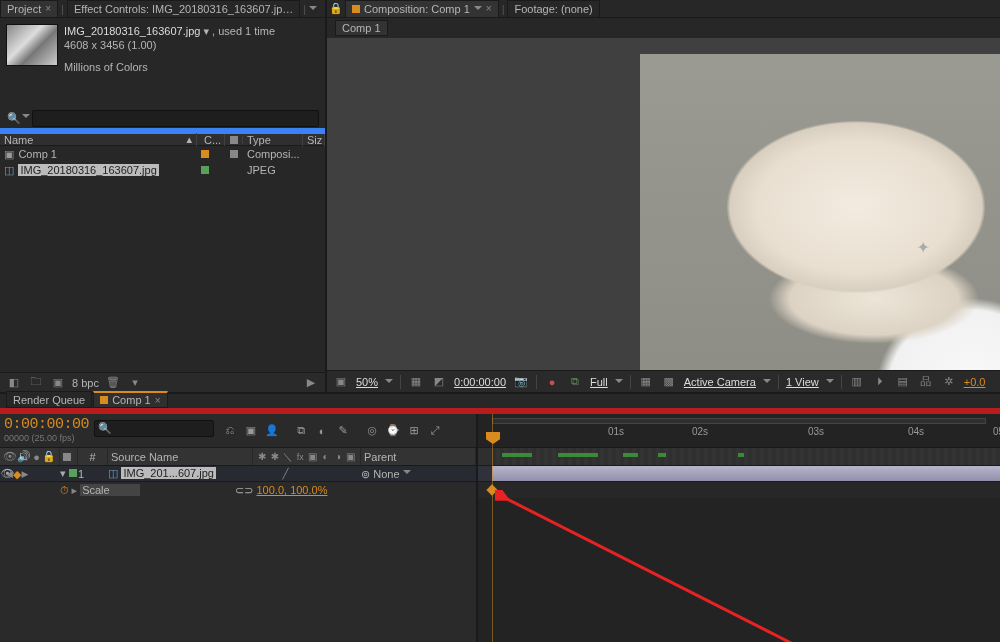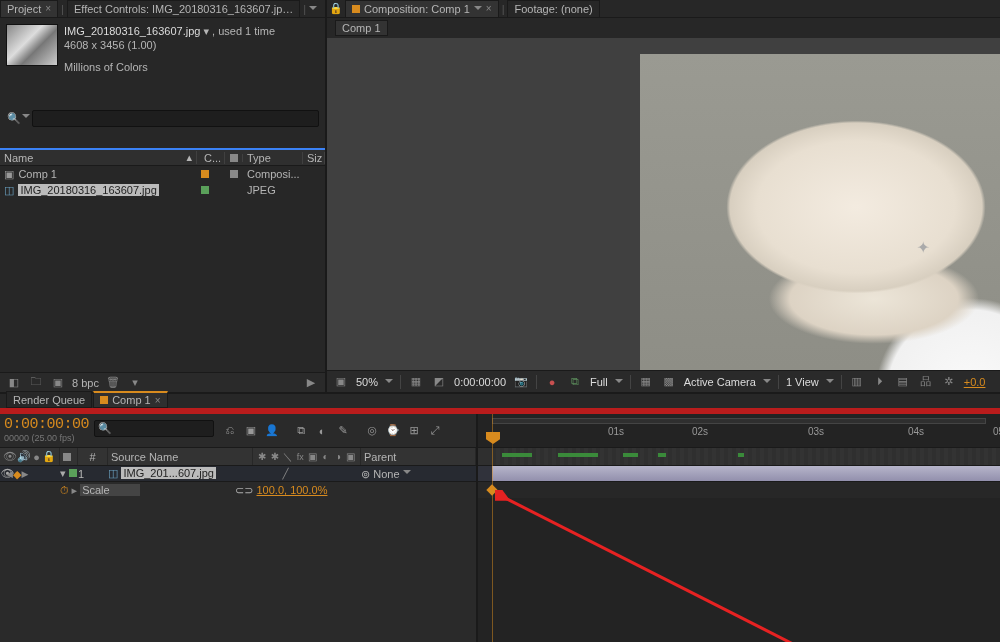--- a/index.html
+++ b/index.html
@@ -20,21 +20,21 @@
 .thumb { width:52px; height:42px; background:linear-gradient(135deg,#888 0%,#ddd 40%,#777 60%,#ccc 100%); border:1px solid #111; }
 .asset-meta { font-size:11px; line-height:14px; }
 .asset-meta .name { color:#dcdcdc; }
 .asset-meta .dim { }
 .asset-meta .colors { margin-top:8px; }
 
 .search-row { display:flex; align-items:center; padding:0 6px; height:20px; margin-top:24px; }
 .search-icon { width:16px; text-align:center; color:#888; }
 .search-box { flex:1; height:17px; background:#1e1e1e; border:1px solid #111; border-radius:2px; }
 
-.col-header { display:flex; height:18px; background:#2f2f2f; border-top:2px solid #3b82f6; border-bottom:1px solid #1a1a1a; font-size:11px; align-items:center;margin-top:20px; }
+.col-header { display:flex; height:18px; background:#2f2f2f; border-top:6px solid #3b82f6; border-bottom:1px solid #1a1a1a; font-size:11px; align-items:center; }
 .col { padding:0 4px; border-right:1px solid #404040; display:flex; align-items:center; gap:3px; }
 .col.name { flex:1; }
 .col.label { width:28px; }
 .col.ico { width:18px; justify-content:center; }
 .col.type { width:60px; }
 .col.siz { width:22px;text-align:center; }
 
 .row { display:flex; height:16px; align-items:center; font-size:11px; }
 .row .cell { padding:0 4px; border-right:1px solid transparent; display:flex; align-items:center; gap:4px; }
 .row .cell.name { flex:1; }
@@ -56,21 +56,21 @@
   background:
     radial-gradient(ellipse 180px 120px at 60% 45%, #f3ebe0 0%, #e8dfd1 55%, #d8cfc0 70%, rgba(0,0,0,0) 72%),
     radial-gradient(ellipse 140px 60px at 65% 72%, #ece5d8 0%, #ddd3c4 60%, rgba(0,0,0,0) 75%),
     radial-gradient(circle 120px at 92% 100%, #fafafa 0%, #f1f1f1 70%, rgba(0,0,0,0) 80%),
     linear-gradient(180deg,#9a9a92 0%, #8d8d85 100%);
 }
 .viewer-crosshair { position:absolute; right:70px; top:200px; color:#aaa; font-size:16px;}
 
 .comp-footer { height:22px; background:#2a2a2a; border-top:1px solid #1a1a1a; display:flex; align-items:center; padding:0 6px; gap:7px; font-size:11px; white-space:nowrap; }
 .comp-footer .sep { width:1px; height:14px; background:#444; }
-.val { color:#dcdcdc; }
+.val { color:#dcdcdc;text-decoration:underline; }
 .link-val { color:#d88b1e; text-decoration:underline; }
 
 
 .tl-area { height:250px; background:#272727; border-top:2px solid #1a1a1a; display:flex; flex-direction:column; }
 .tl-tabs { height:20px; display:flex; border-bottom:6px solid #b91c1c; padding-top:2px; padding-left:6px; gap:1px; align-items:flex-end; }
 .tl-tabs .tab { height:17px; }
 .tl-tabs .tab.active-comp { background:#2f2f2f; border-top:2px solid #d88b1e; }
 
 .tl-body { flex:1; display:flex; }
 .tl-left { width:478px; background:#2a2a2a; border-right:2px solid #1a1a1a; display:flex; flex-direction:column; }

